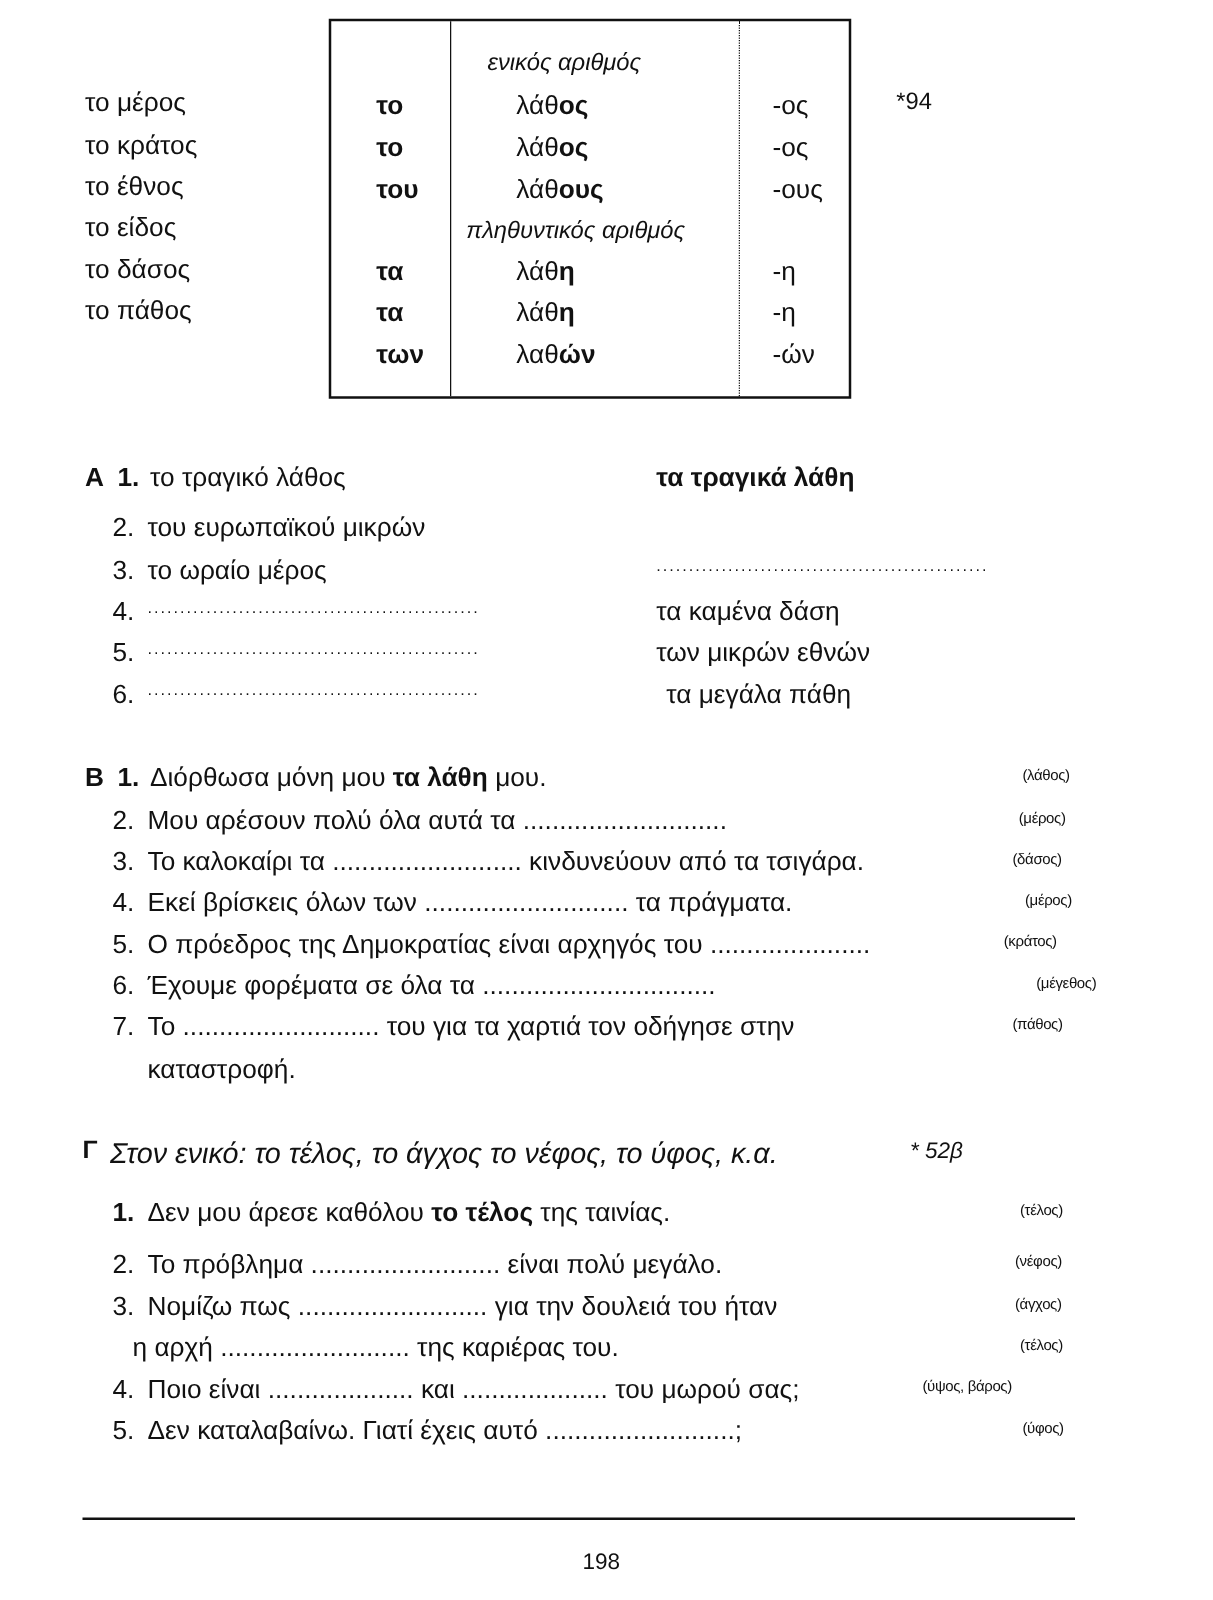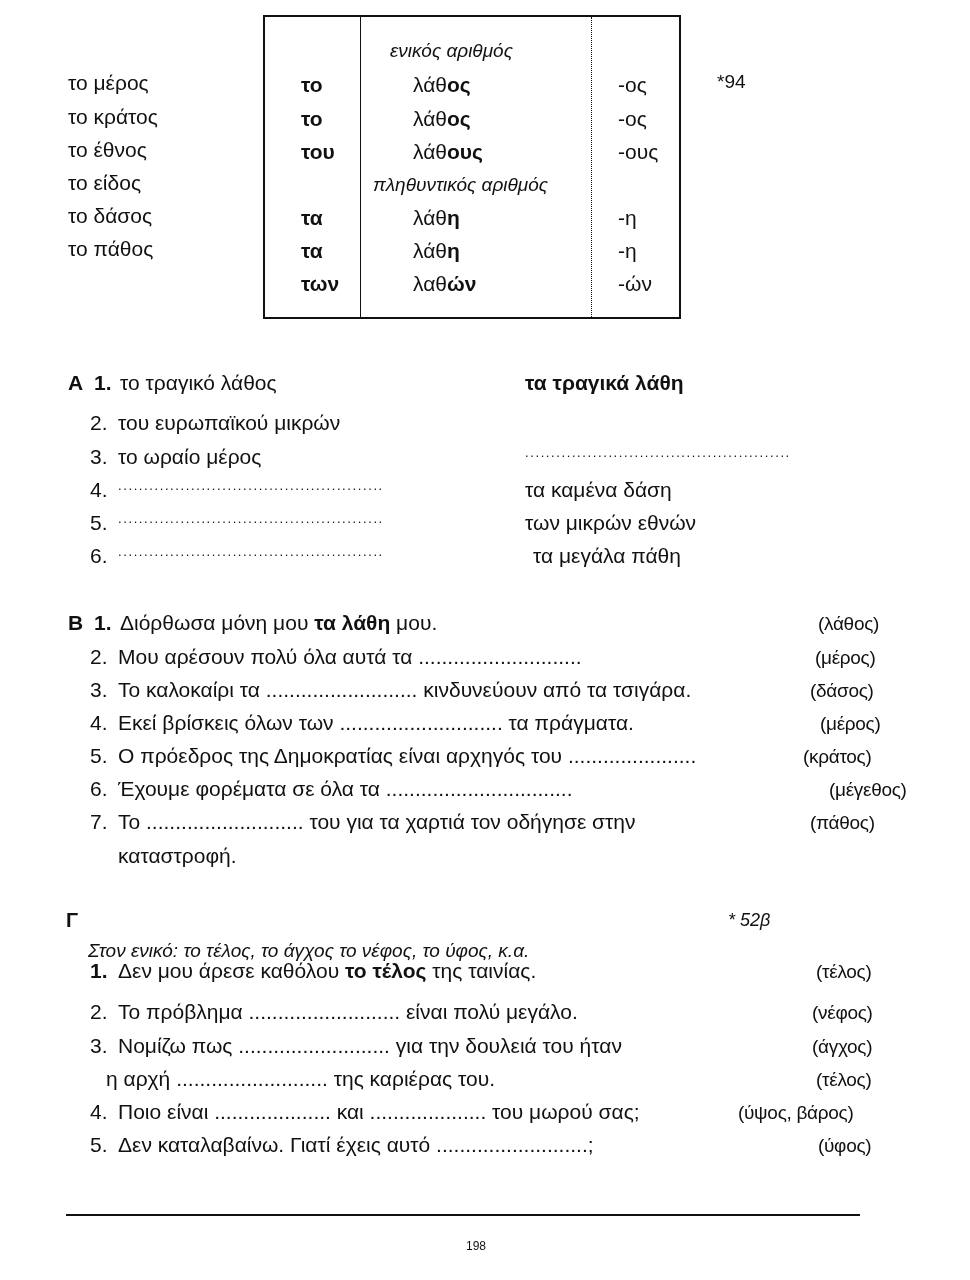--- a/index.html
+++ b/index.html
@@ -29,28 +29,28 @@
   }
   .gtable .cell { position: absolute; white-space: nowrap; line-height: 1; }
   .art { left: 36px; font-weight: bold; }
   .form { left: 148px; }
   .hdr { font-style: italic; font-size: 19px; }
   .end { left: 353px; }
 
   .ref-mark { position: absolute; left: 717px; top: 71px; font-size: 19px; }
 
   .dots { letter-spacing: 0.5px; }
-  .note { font-size: 19px; letter-spacing: -0.3px; }
+  .note { font-size: 12px; letter-spacing: -0.3px; }
   .secG-title { font-style: italic; }
 
   .rule {
     position: absolute; left: 66px; top: 1214px; width: 794px; height: 0;
     border-top: 2px solid #111;
   }
-  .page-num { position: absolute; left: 466px; top: 1239px; font-size: 12px; }
+  .page-num { position: absolute; left: 466px; top: 1239px; font-size: 18px; }
 </style>
 </head>
 <body>
 
 <div class="word-list">
   <span class="abs w" style="top:72px">το μέρος</span>
   <span class="abs w" style="top:106px">το κράτος</span>
   <span class="abs w" style="top:139px">το έθνος</span>
   <span class="abs w" style="top:172px">το είδος</span>
   <span class="abs w" style="top:205px">το δάσος</span>
@@ -145,21 +145,21 @@
   <span class="abs note" style="left:829px;top:780px">(μέγεθος)</span>
 
   <span class="abs" style="left:90px;top:811px">7.</span>
   <span class="abs" style="left:118px;top:811px">Το ........................... του  για τα χαρτιά τον οδήγησε στην</span>
   <span class="abs note" style="left:810px;top:813px">(πάθος)</span>
   <span class="abs" style="left:118px;top:845px">καταστροφή.</span>
 </div>
 
 <div>
   <span class="abs b" style="left:66px;top:910px;font-size:20px">Γ</span>
-  <span class="abs secG-title" style="left:88px;top:941px;font-size:19px">Στον ενικό:  το τέλος, το άγχος το νέφος, το ύφος,  κ.α.</span>
+  <span class="abs secG-title" style="left:88px;top:911px;font-size:23px">Στον ενικό:  το τέλος, το άγχος το νέφος, το ύφος,  κ.α.</span>
   <span class="abs" style="left:728px;top:911px;font-size:18px;font-style:italic">* 52β</span>
 
   <span class="abs b" style="left:90px;top:960px">1.</span>
   <span class="abs" style="left:118px;top:960px"><span>Δεν μου άρεσε καθόλου </span><b>το τέλος</b><span> της ταινίας.</span></span>
   <span class="abs note" style="left:816px;top:962px">(τέλος)</span>
 
   <span class="abs" style="left:90px;top:1001px">2.</span>
   <span class="abs" style="left:118px;top:1001px">Το πρόβλημα .......................... είναι πολύ μεγάλο.</span>
   <span class="abs note" style="left:812px;top:1003px">(νέφος)</span>
 

